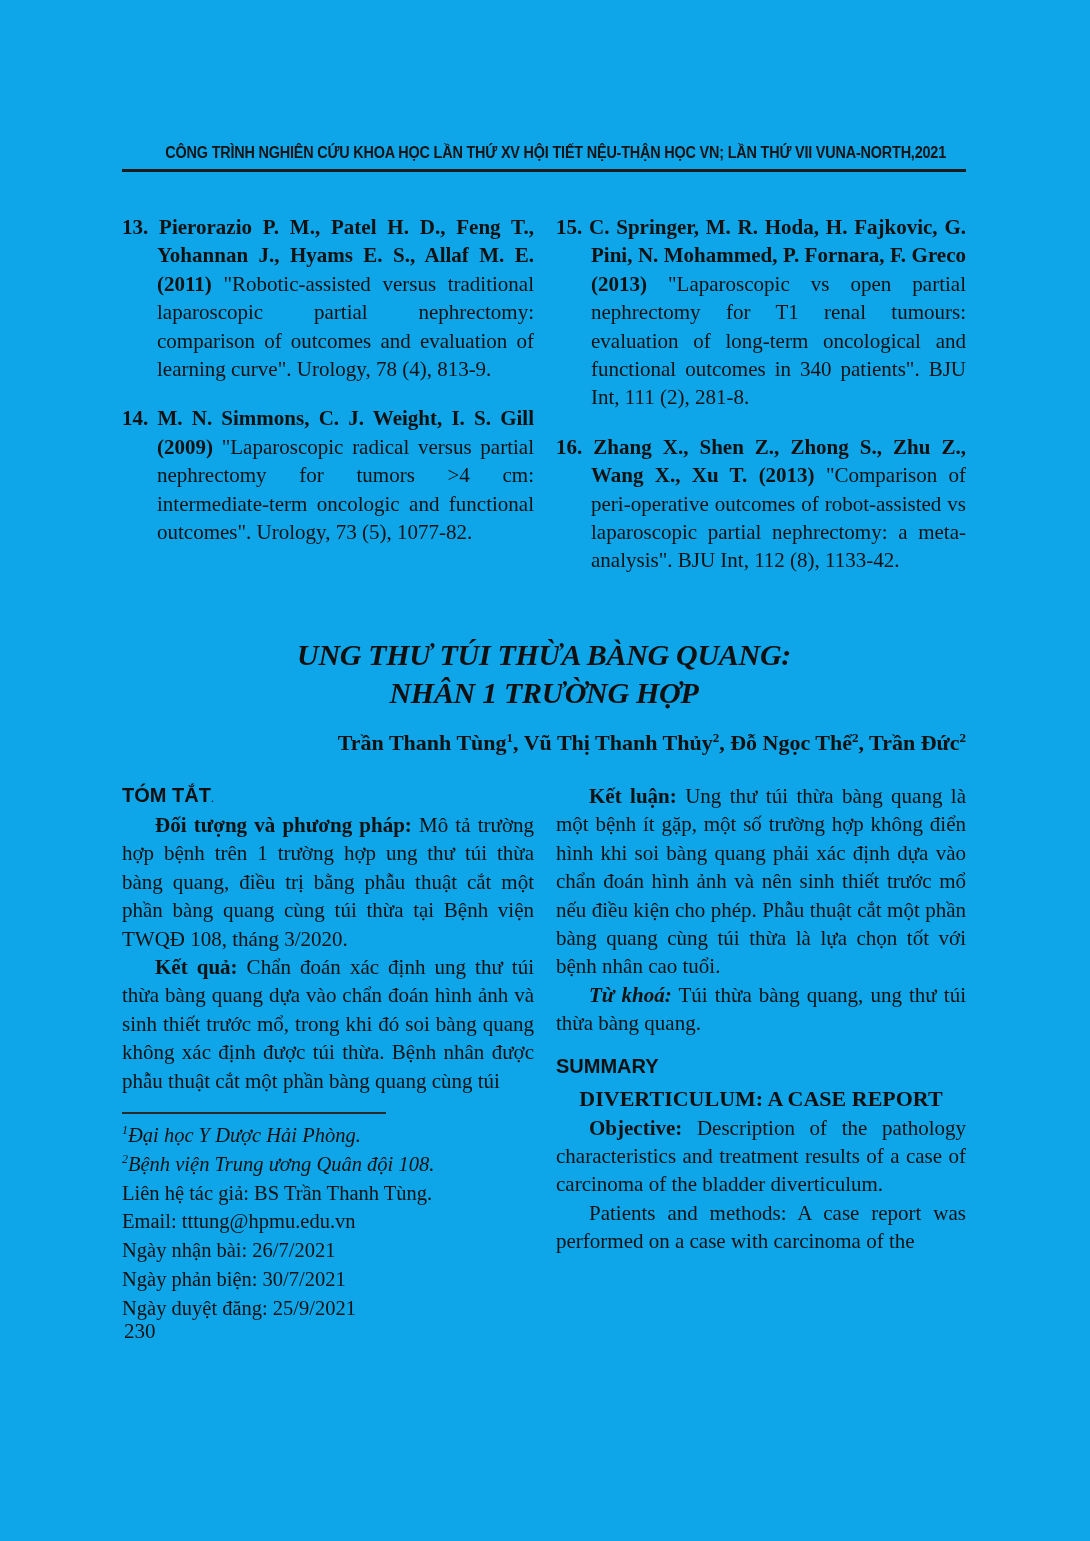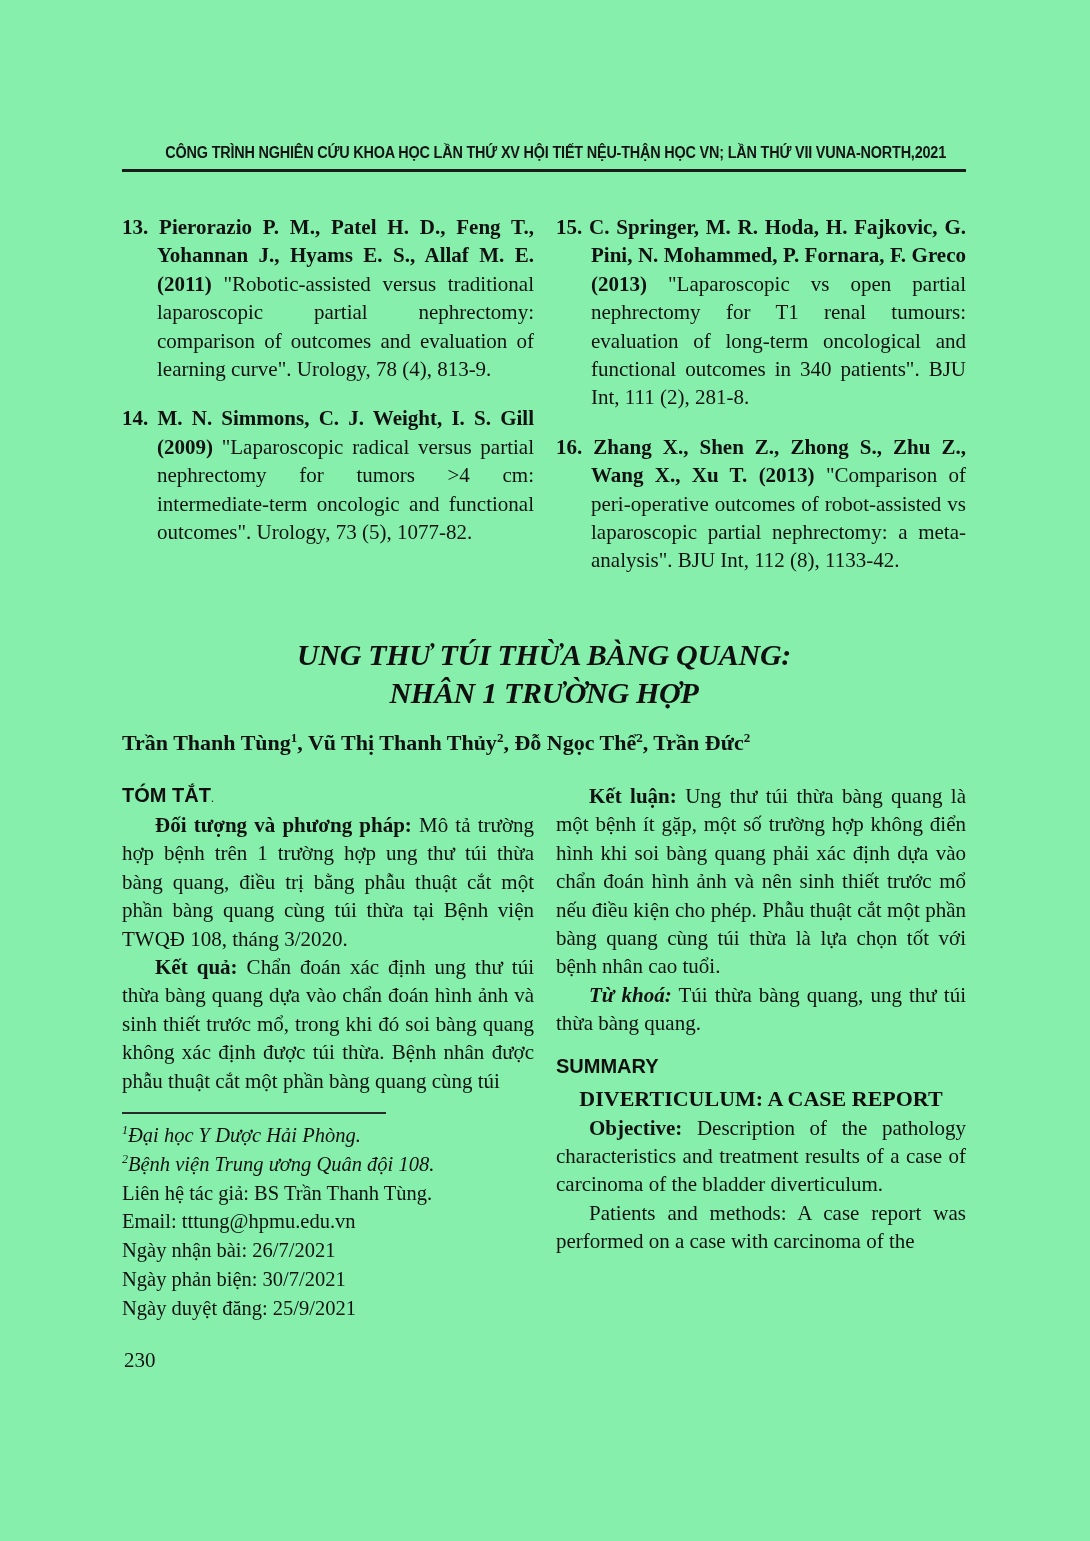--- a/index.html
+++ b/index.html
@@ -1,19 +1,19 @@
 <!DOCTYPE html>
 <html><head>
 <meta charset="utf-8">
 <style>
   html,body{margin:0;padding:0;background:#ffffff;}
   .page{
     position:relative;
     width:1090px;height:1541px;
-    background:#86efac;color:#121212;
+    background:#0ea5e9;color:#121212;
     box-sizing:border-box;
     padding:0 124px 0 122px;
     font-family:"Liberation Serif", serif;
     overflow:hidden;
   }
   
   .runhead{
     margin-top:144px;
     text-align:center;
     border-bottom:3px solid #1c1c1c;
@@ -46,21 +46,21 @@
     margin-top:40px;
     text-align:center;
     font-weight:bold;
     font-size:30px;line-height:38px;
     letter-spacing:-0.3px;
     color:#101010;
     font-style:italic;
   }
   .authors{
     margin-top:17px;
-    text-align:left;
+    text-align:right;
     font-weight:bold;
     font-size:22px;line-height:28px;
   }
   .authors sup{font-size:13px;line-height:0;}
   
   .abstract{margin-top:25px;font-size:21px;line-height:28.4px;}
   .sec-head{
     font-family:"Liberation Sans", sans-serif;
     font-weight:bold;font-size:20px;line-height:26px;
     color:#101010;
@@ -87,21 +87,21 @@
   .summary-head{margin-top:15px;}
   .en-title{
     margin-top:5px;
     text-align:center;
     font-weight:bold;
     font-size:22px;line-height:30px;
     color:#101010;
   }
   .pagenum{
     position:absolute;
-    left:124px;top:1348px;
+    left:124px;top:1319px;
     font-size:21px;
   }
 </style>
 </head>
 <body>
 
 <div class="page">
 
   <div class="runhead">
     <span class="rh-text">CÔNG TRÌNH NGHIÊN CỨU KHOA HỌC LẦN THỨ XV HỘI TIẾT NỆU-THẬN HỌC VN; LẦN THỨ VII VUNA-NORTH,2021</span>

